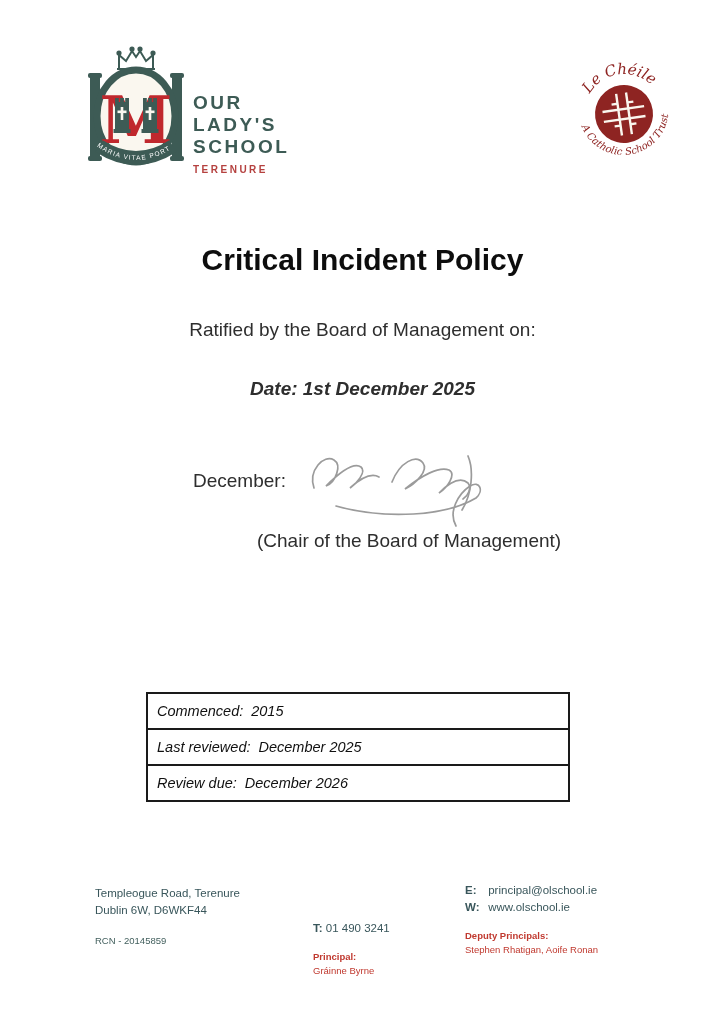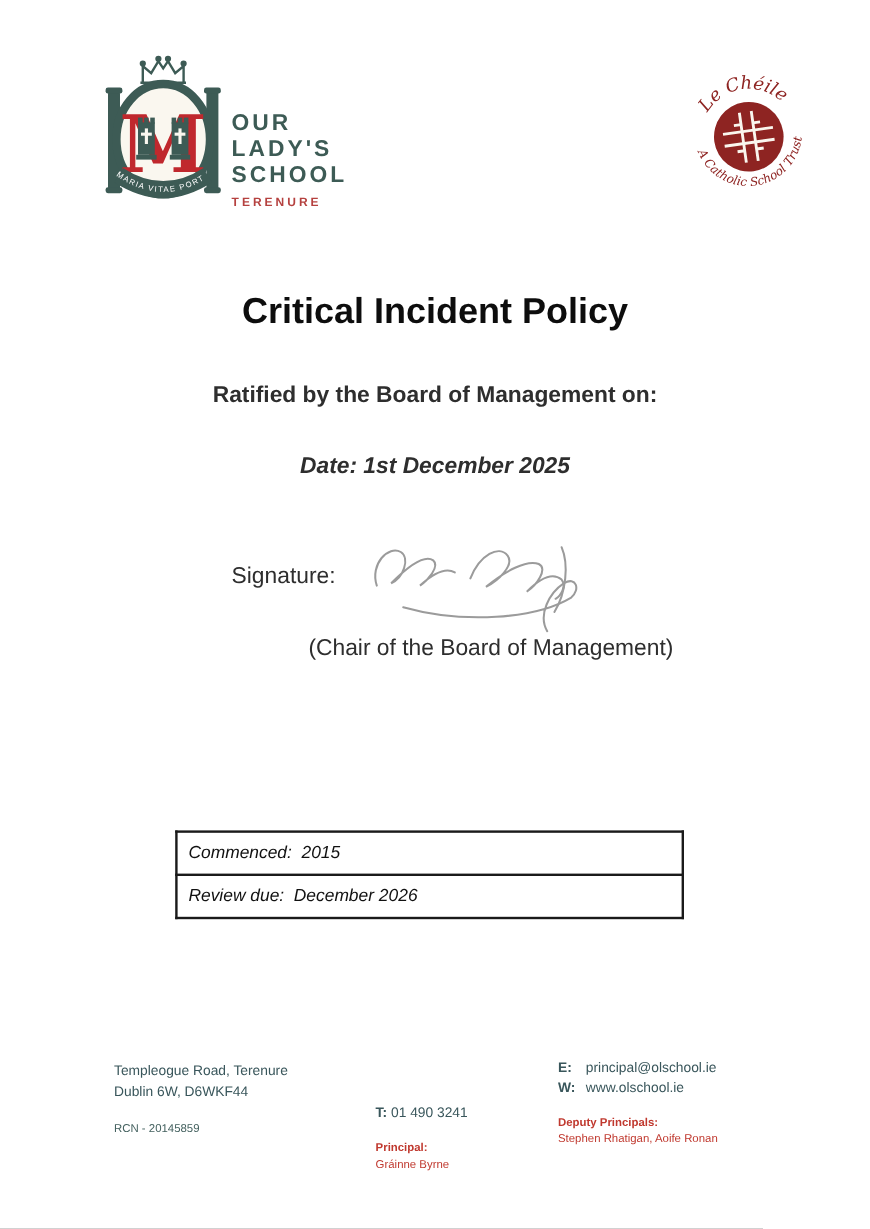--- a/index.html
+++ b/index.html
@@ -27,21 +27,21 @@
   }
   .trust-logo { position: absolute; left: 570px; top: 60px; }
 
   
   .doc-title {
     position: absolute; top: 243px; left: 0; width: 100%;
     text-align: center; font-size: 30px; font-weight: bold; color: #0d0d0d;
   }
   .ratified-line {
     position: absolute; top: 319px; left: 0; width: 100%;
-    text-align: center; font-size: 19px; color: #2e2e2e; font-weight: bold;
+    text-align: center; font-size: 19px; color: #2e2e2e;
   }
   .date-line {
     position: absolute; top: 378px; left: 0; width: 100%;
     text-align: center; font-size: 19px; font-style: italic;
     font-weight: bold; color: #2e2e2e;
   }
   .signature-label {
     position: absolute; top: 470px; left: 193px;
     font-size: 19px; color: #2e2e2e;
   }
@@ -166,21 +166,21 @@
           <textPath href="#trustBotArc" startOffset="50%" text-anchor="middle">A Catholic School Trust</textPath>
         </text>
       </g>
     </svg>
   </div>
 
   <div class="doc-title">Critical Incident Policy</div>
   <div class="ratified-line">Ratified by the Board of Management on:</div>
   <div class="date-line">Date: 1st December 2025</div>
 
-  <div class="signature-label">Signature:</div>
+  <div class="signature-label">December:</div>
   <div class="signature-mark">
     <svg width="205" height="95" viewBox="0 0 205 95">
       <g stroke="#9b9b9b" stroke-width="1.7" fill="none" stroke-linecap="round">
         <path d="M14,52 C8,34 24,18 34,24 C42,29 36,46 26,50 C40,36 54,26 61,31 C67,36 56,48 50,52 C62,41 72,37 79,41"></path>
         <path d="M92,46 C100,26 116,18 123,27 C129,35 115,48 105,53 C121,40 139,30 149,34 C157,38 147,52 139,57 C151,45 161,41 168,47 C172,52 168,60 163,63"></path>
         <path d="M36,70 C86,84 146,80 176,62 C184,55 180,44 170,50 C158,58 148,76 156,90"></path>
         <path d="M168,20 C174,34 172,58 162,74"></path>
       </g>
     </svg>
   </div>
@@ -188,20 +188,25 @@
 
   <table class="review-table">
     <tbody>
       <tr>
         <td>
           <span class="cell-label">Commenced:</span><span class="cell-value">2015</span>
         </td>
       </tr>
       <tr>
         <td>
+          <span class="cell-label">Last reviewed:</span><span class="cell-value">December 2025</span>
+        </td>
+      </tr>
+      <tr>
+        <td>
           <span class="cell-label">Review due:</span><span class="cell-value">December 2026</span>
         </td>
       </tr>
     </tbody>
   </table>
 
   <div class="footer-col footer-address">
     <div>Templeogue Road, Terenure</div>
     <div>Dublin 6W, D6WKF44</div>
     <div class="footer-rcn">RCN - 20145859</div>

